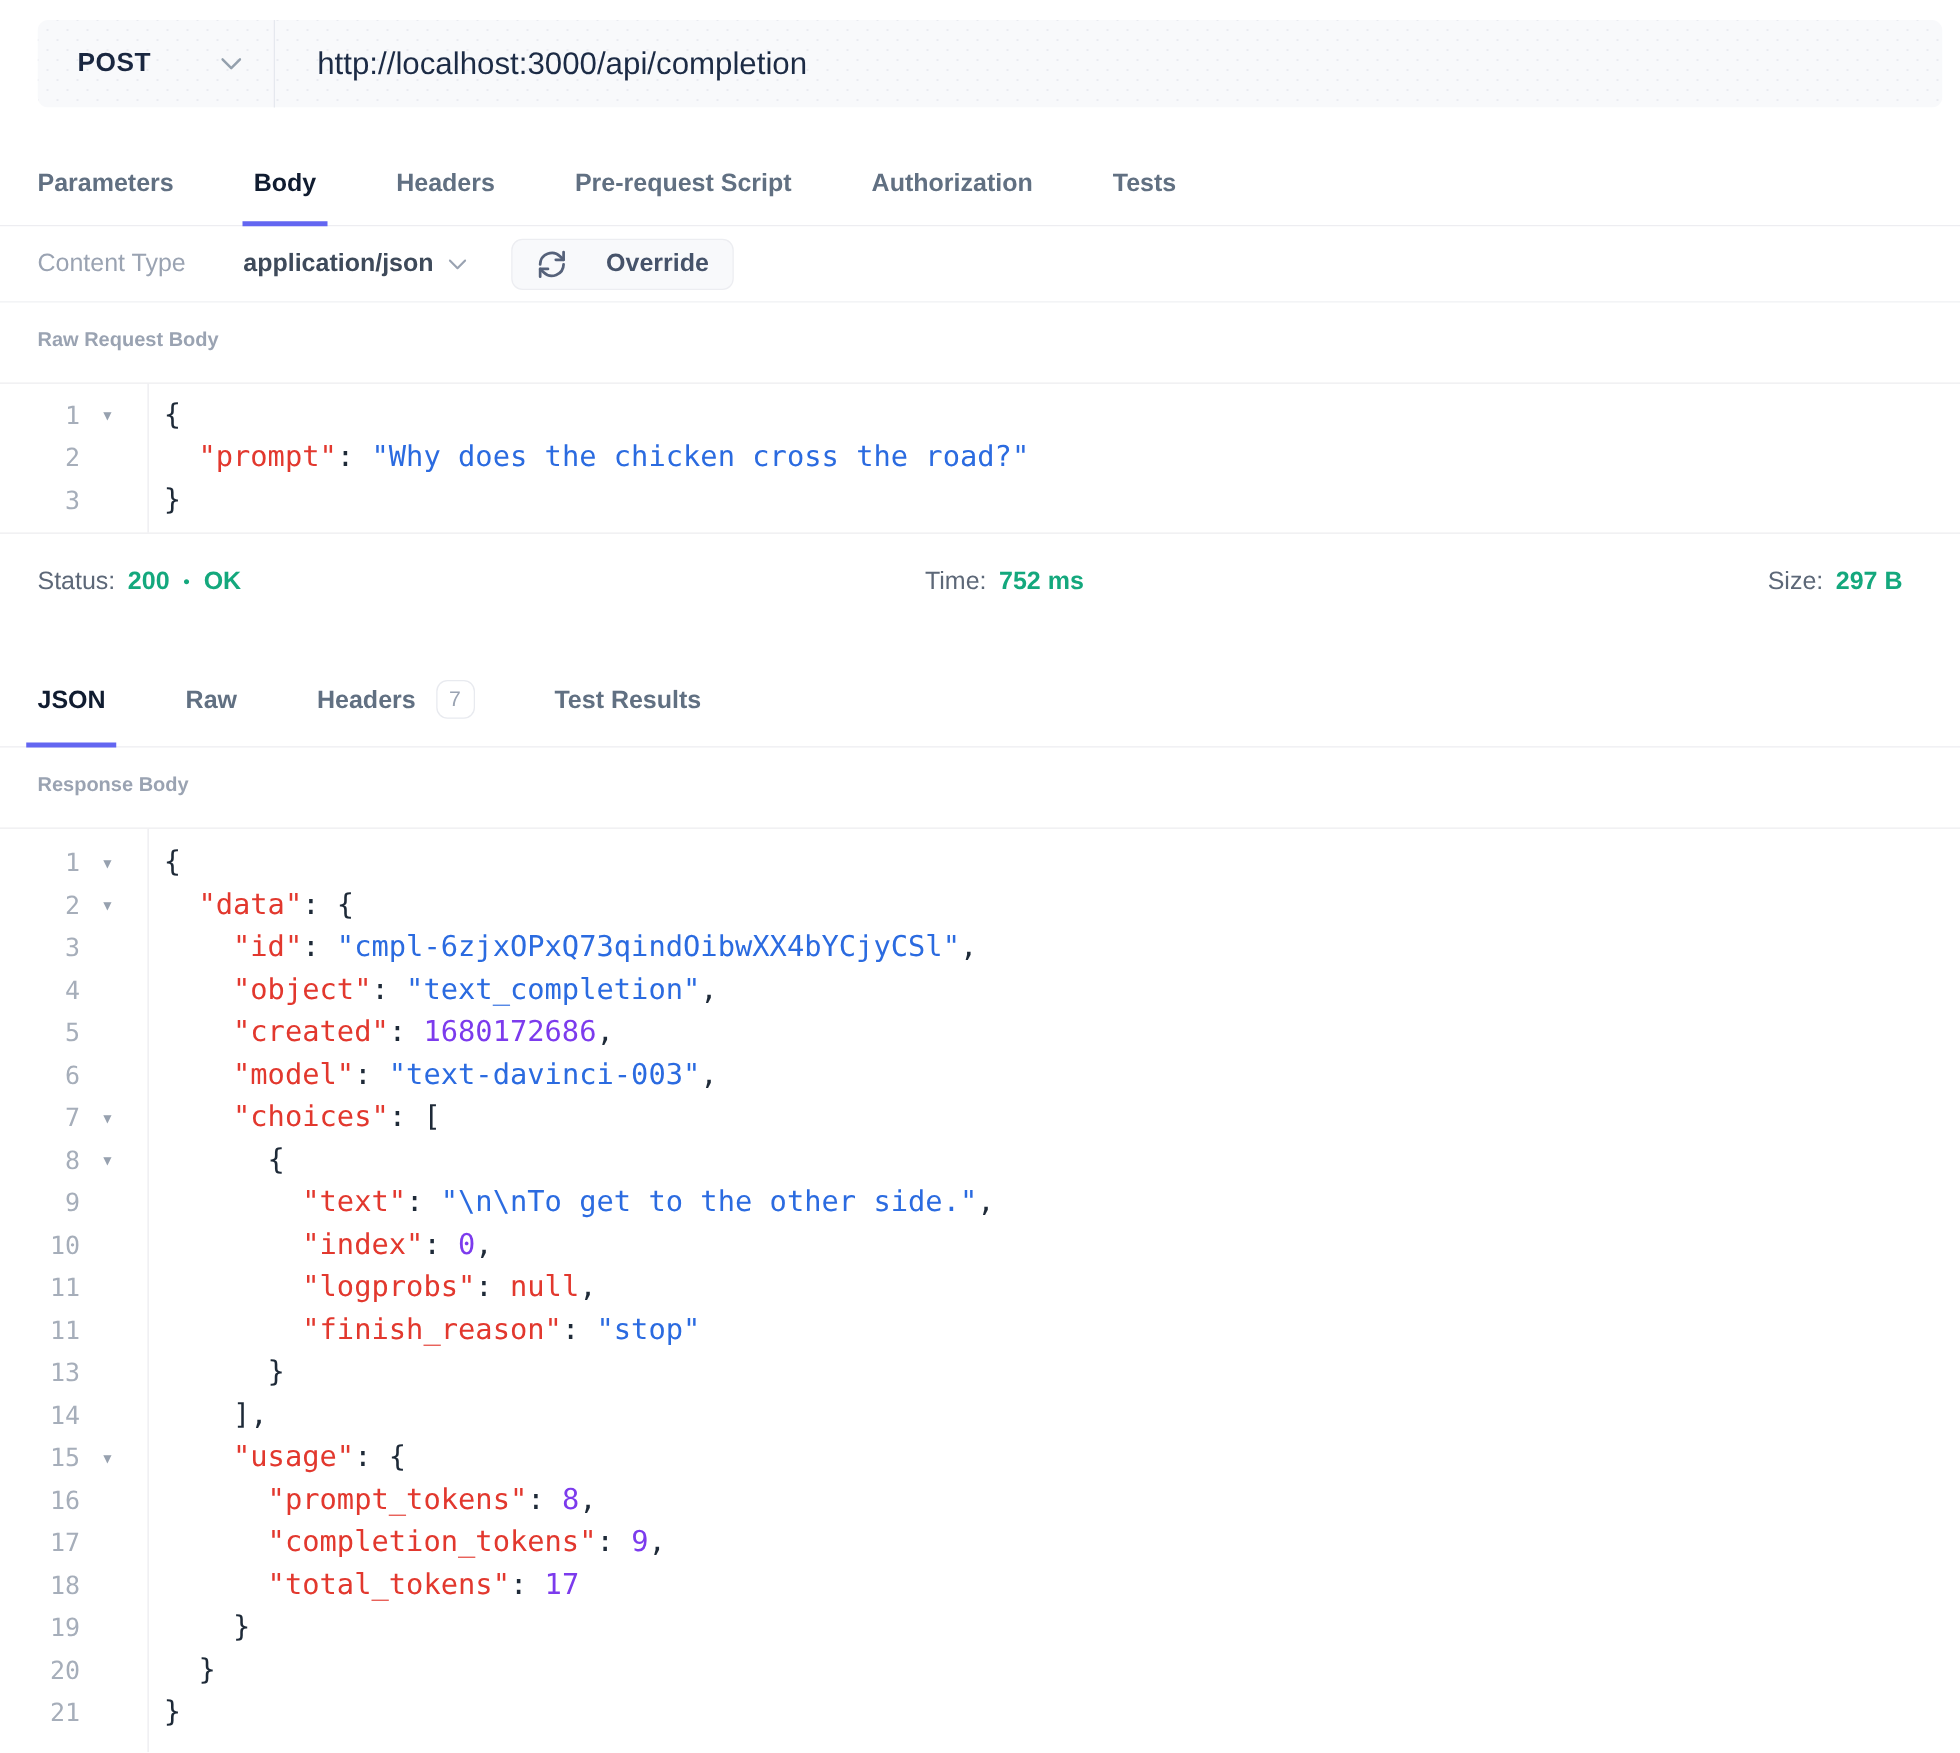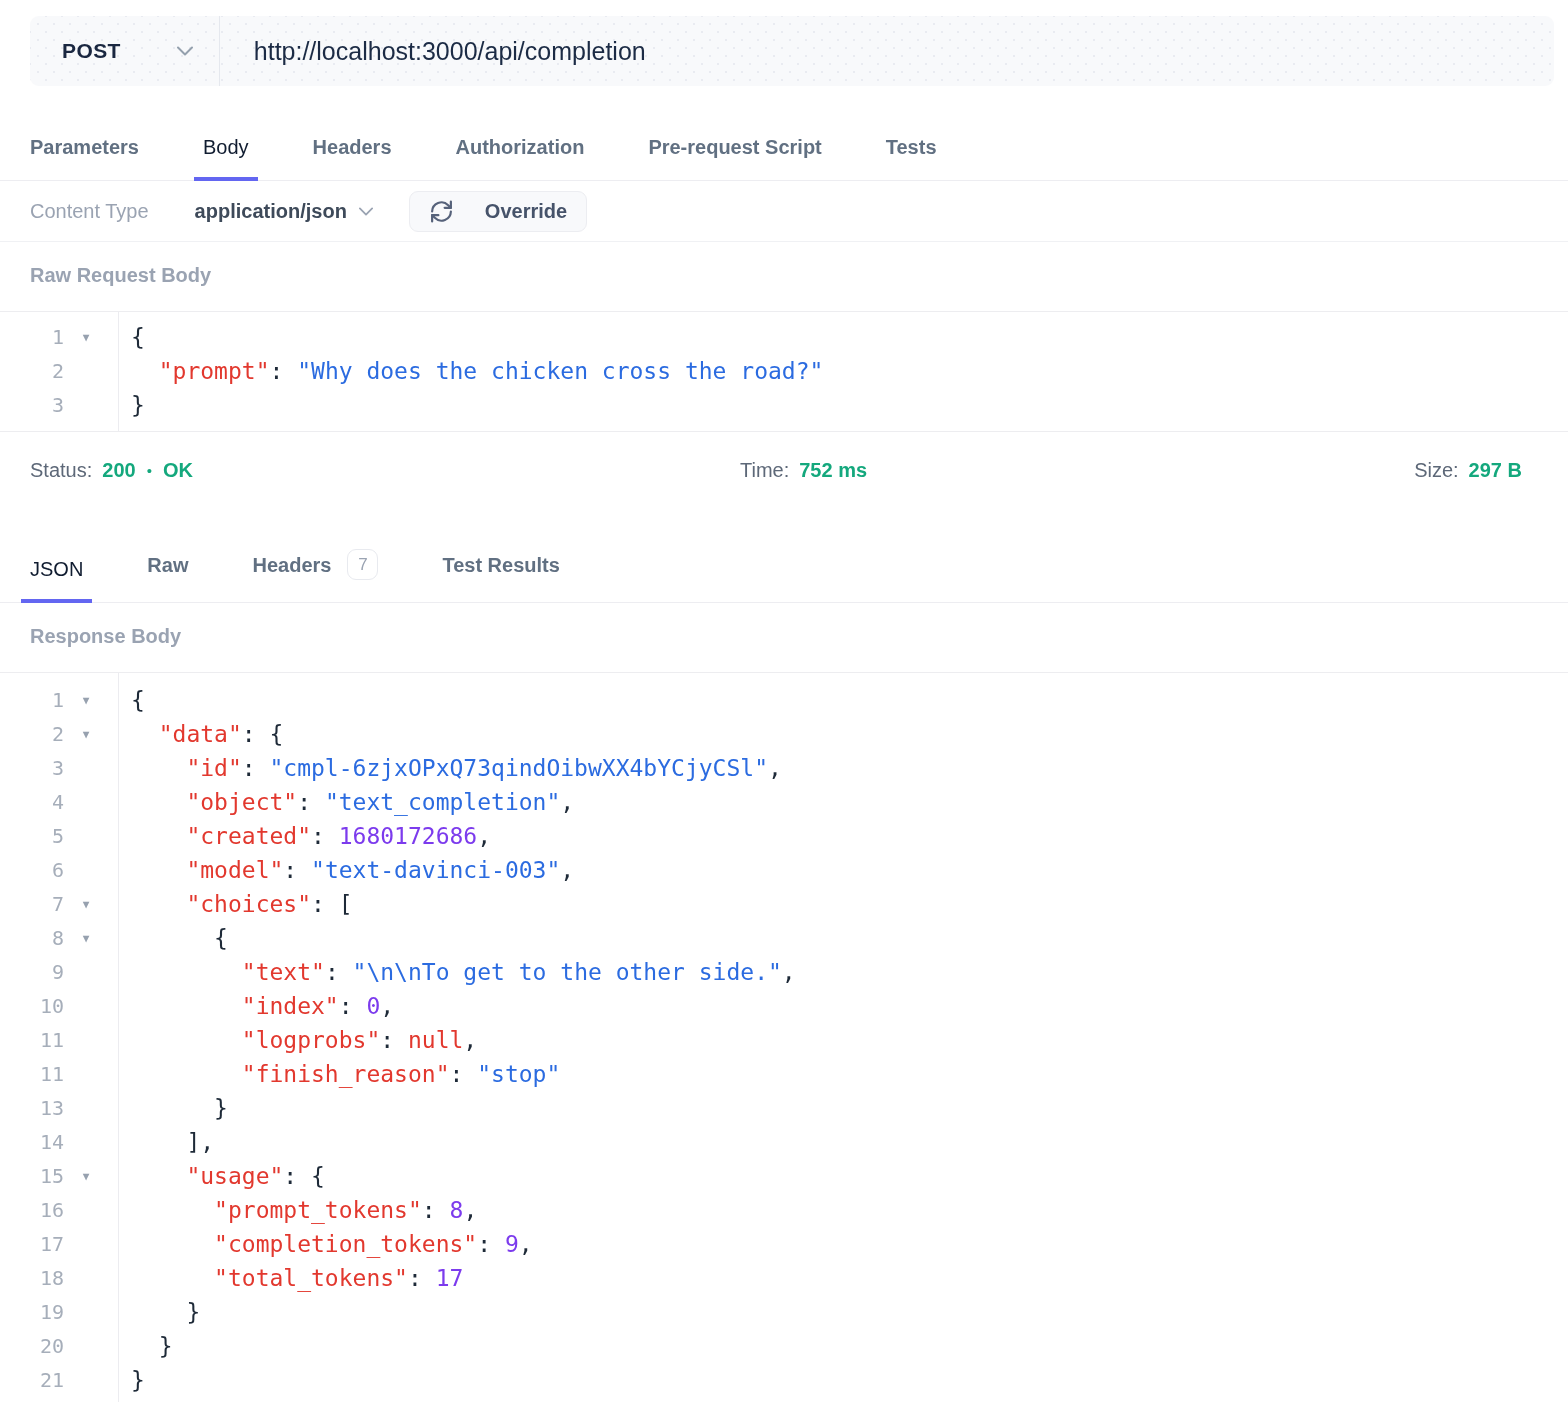--- a/index.html
+++ b/index.html
@@ -21,40 +21,40 @@
   .vdivider { width:1px; background:#e5e8ee; margin:0; }
   .url-input { flex:1; display:flex; align-items:center; padding-left:34px;
                font-size:25px; color:#1c2b45; }
 
   
   .tabs { display:flex; padding-left:30px; border-bottom:1px solid #ededf1; }
   .tab { position:relative; padding:50px 0 22px; margin-right:64px;
          font-size:20px; line-height:22px; font-weight:600; color:#617082; cursor:pointer;
          display:flex; align-items:center; }
   .tabs-response .tab { padding-top:46px; }
-  .tab.active { color:#101c30; font-weight:400;align-items:flex-end; }
+  .tab.active { color:#101c30; font-weight:700; }
   .tab.active::after { content:""; position:absolute; left:-9px; right:-9px; bottom:-1px;
                        height:4px; background:#6366f1; }
   .badge { margin-left:16px; min-width:31px; height:31px; padding:0 8px;
            border:1.5px solid #e8eaef; border-radius:9px; display:flex; align-items:center;
            justify-content:center; font-size:17px; font-weight:500; color:#9aa3b2; }
 
   
   .ct-row { height:61px; display:flex; align-items:center; padding-left:30px;
             border-bottom:1px solid #f0f1f4; }
   .ct-label { font-size:20px; font-weight:500; color:#9aa3b2; margin-right:46px; }
   .ct-value { display:flex; align-items:center; cursor:pointer; }
   .ct-value-text { font-size:20px; font-weight:600; color:#3e4a5a; }
   .chev { margin-left:12px; }
   .btn-override { margin-left:36px; height:41px; padding:0 19px; display:flex; align-items:center;
             background:#f8f9fb; border:1px solid #ecedf1; border-radius:9px; cursor:pointer;gap:20px; }
   .btn-override span { font-size:20px; font-weight:600; color:#46536a; margin-left:11px; }
 
   
-  .section-label { padding:22px 30px 24px; font-size:20px; font-weight:600; color:#9aa3b2; }
+  .section-label { padding:22px 30px 24px; font-size:16px; font-weight:600; color:#9aa3b2; }
 
   
   .editor { position:relative; border-top:1px solid #ededf0; padding-top:8px; }
   .editor::before { content:""; position:absolute; left:118px; top:0; bottom:0;
                     width:1px; background:#ececf0; }
   .editor-request { border-bottom:1px solid #ededf0; padding-bottom:9px; }
   .editor-response { flex:1; padding-top:10px; overflow:hidden; }
   .code-row { display:flex; align-items:center; height:34px;
               font-family:"DejaVu Sans Mono", monospace; }
   .gutter { width:118px; flex:none; display:flex; align-items:center; }
@@ -94,24 +94,24 @@
   <div class="tab">
       <span>Parameters</span>
     </div>
   <div class="tab active">
       <span>Body</span>
     </div>
   <div class="tab">
       <span>Headers</span>
     </div>
   <div class="tab">
+      <span>Pre-request Script</span>
+    </div>
+  <div class="tab">
       <span>Authorization</span>
-    </div>
-  <div class="tab">
-      <span>Pre-request Script</span>
     </div>
   <div class="tab">
       <span>Tests</span>
     </div>
 </div>
 
 <div class="ct-row">
   <span class="ct-label">Content Type</span>
   <div class="ct-value">
     <span class="ct-value-text">application/json</span>

